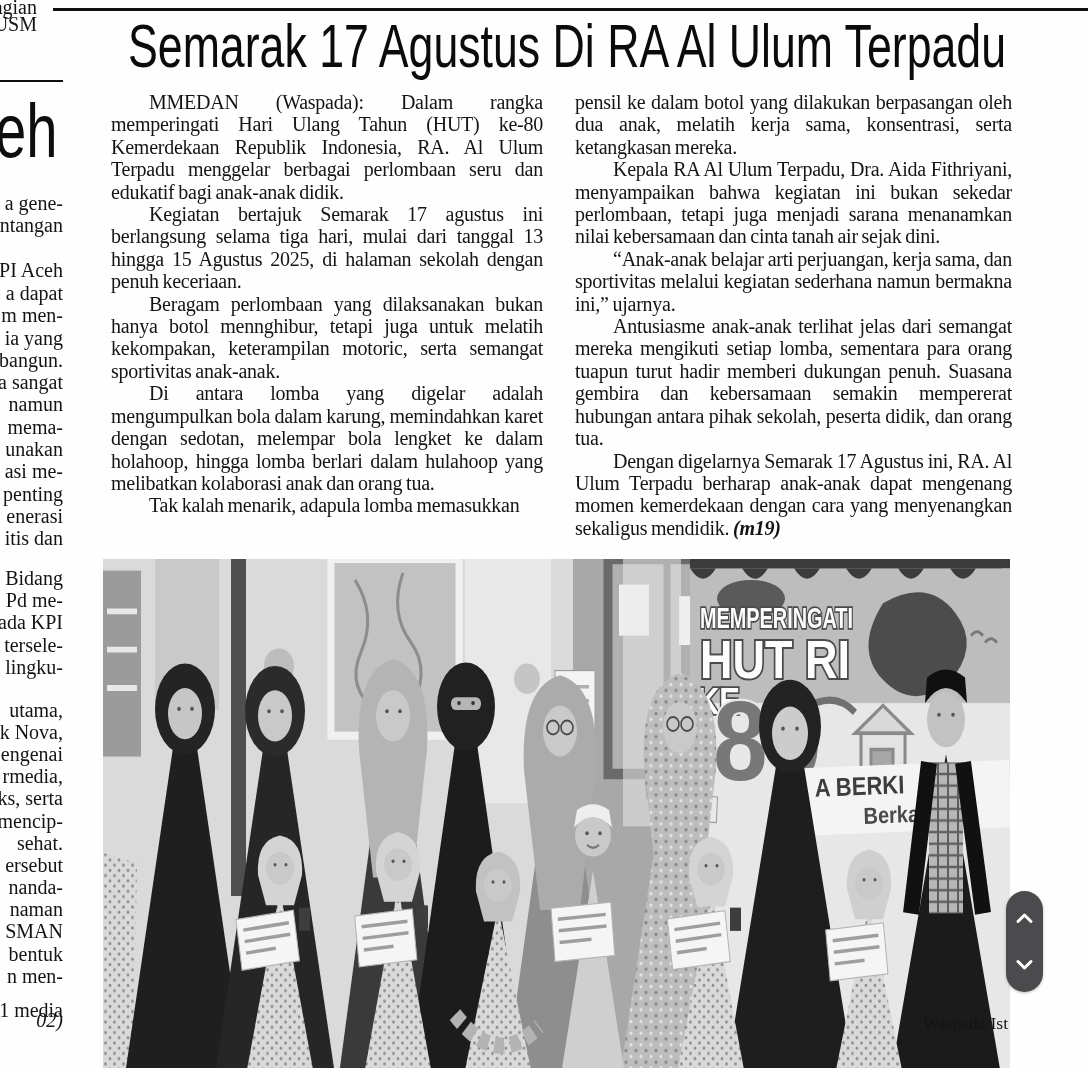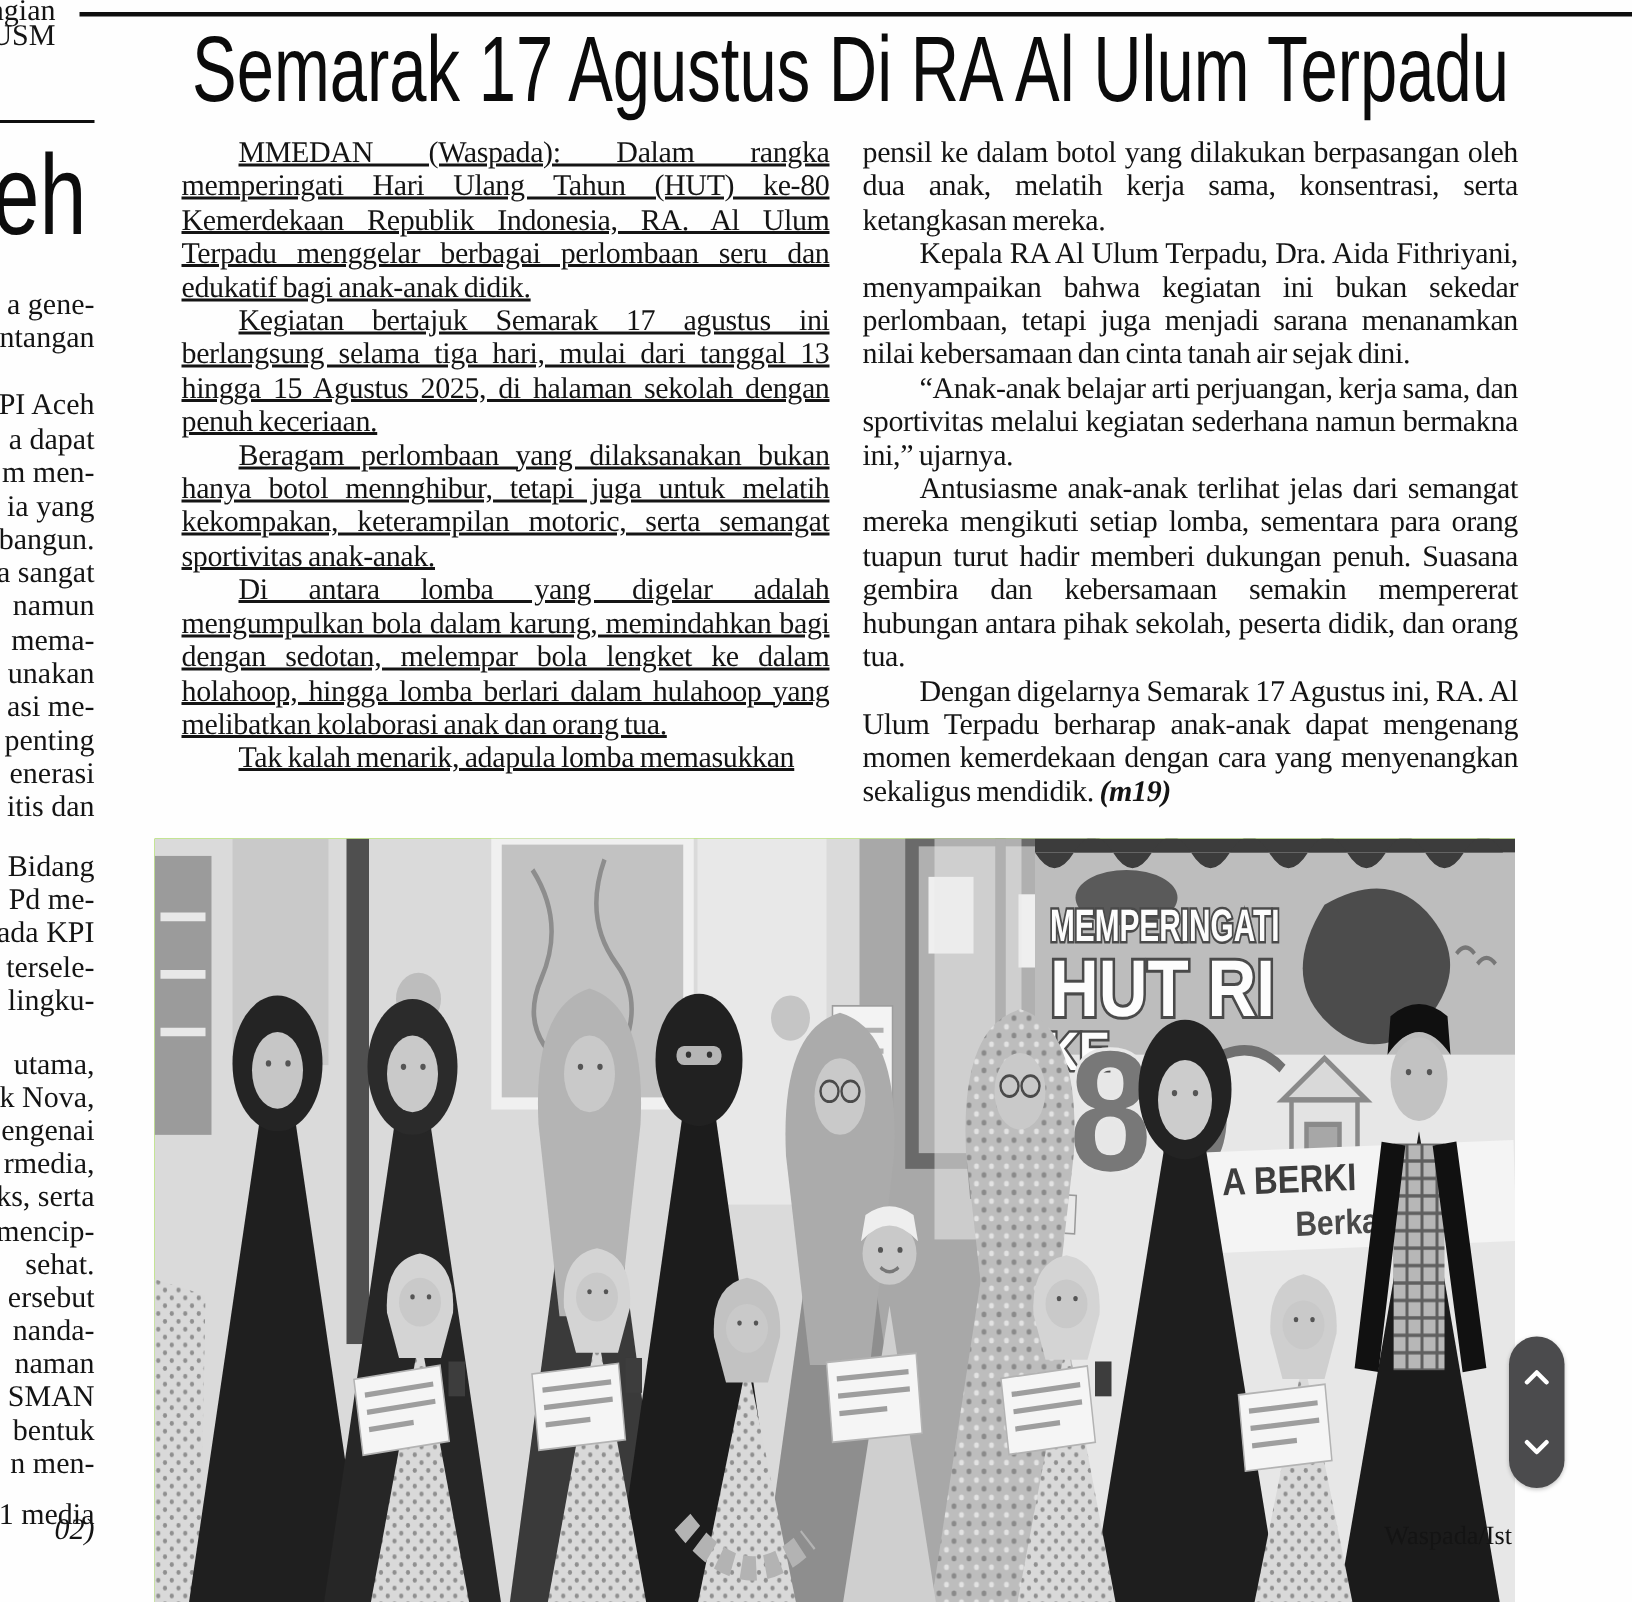--- a/index.html
+++ b/index.html
@@ -15,21 +15,21 @@
   #adj-headline{position:absolute;left:-5px;top:96px;font-family:"Liberation Sans",sans-serif;
                 font-size:76px;line-height:70px;transform:scaleX(.74);transform-origin:left top;color:#0d0d0d;}
   .frag{position:absolute;right:1025px;white-space:nowrap;font-size:20px;line-height:21px;}
   .frag.bold-italic{font-weight:normal;font-style:italic;}
 
   
   #headline-svg{position:absolute;left:128px;top:14px;width:890px;height:70px;}
 
   
   .col{position:absolute;top:91px;}
-  #col1{left:121px;width:432px;text-decoration:underline;}
+  #col1{left:111px;width:432px;}
   #col2{left:575px;width:437px;}
   .col p{margin:0;text-align:justify;font-size:20px;line-height:22.4px;
          letter-spacing:-.25px;word-spacing:-1px;hyphens:none;}
   .col p.ind{text-indent:38px;}
   .code{font-weight:bold;font-style:italic;}
 
   
   #photo{position:absolute;left:103px;top:559px;width:907px;height:516px;background:#84cc16;overflow:hidden;}
   #photo svg{display:block;width:100%;height:100%;}
 
@@ -92,21 +92,21 @@
     </div>
 
   <svg id="headline-svg" aria-hidden="false">
     <text x="0" y="53" font-family="Liberation Sans, sans-serif" font-size="62" fill="#0b0b0b" textLength="878" lengthAdjust="spacingAndGlyphs">Semarak 17 Agustus Di RA Al Ulum Terpadu</text>
   </svg>
 
   <div id="col1" class="col">
     <p class="ind">MMEDAN (Waspada): Dalam rangka memperingati Hari Ulang Tahun (HUT) ke-80 Kemerdekaan Republik Indonesia, RA. Al Ulum Terpadu menggelar berbagai perlombaan seru dan edukatif bagi anak-anak didik.</p>
     <p class="ind">Kegiatan bertajuk Semarak 17 agustus ini berlangsung selama tiga hari, mulai dari tanggal 13 hingga 15 Agustus 2025, di halaman sekolah dengan penuh keceriaan.</p>
     <p class="ind">Beragam perlombaan yang dilaksanakan bukan hanya botol mennghibur, tetapi juga untuk melatih kekompakan, keterampilan motoric, serta semangat sportivitas anak-anak.</p>
-    <p class="ind">Di antara lomba yang digelar adalah mengumpulkan bola dalam karung, memindahkan bagi dengan sedotan, melempar bola lengket ke dalam holahoop, hingga lomba berlari dalam hulahoop yang melibatkan kolaborasi anak dan orang tua.</p>
+    <p class="ind">Di antara lomba yang digelar adalah mengumpulkan bola dalam karung, memindahkan karet dengan sedotan, melempar bola lengket ke dalam holahoop, hingga lomba berlari dalam hulahoop yang melibatkan kolaborasi anak dan orang tua.</p>
     <p class="ind">Tak kalah menarik, adapula lomba memasukkan</p>
   </div>
   <div id="col2" class="col">
     <p>pensil ke dalam botol yang dilakukan berpasangan oleh dua anak, melatih kerja sama, konsentrasi, serta ketangkasan mereka.</p>
     <p class="ind">Kepala RA Al Ulum Terpadu, Dra. Aida Fithriyani, menyampaikan bahwa kegiatan ini bukan sekedar perlombaan, tetapi juga menjadi sarana menanamkan nilai kebersamaan dan cinta tanah air sejak dini.</p>
     <p class="ind">“Anak-anak belajar arti perjuangan, kerja sama, dan sportivitas melalui kegiatan sederhana namun bermakna ini,” ujarnya.</p>
     <p class="ind">Antusiasme anak-anak terlihat jelas dari semangat mereka mengikuti setiap lomba, sementara para orang tuapun turut hadir memberi dukungan penuh. Suasana gembira dan kebersamaan semakin mempererat hubungan antara pihak sekolah, peserta didik, dan orang tua.</p>
     <p class="ind"><span>Dengan digelarnya Semarak 17 Agustus ini, RA. Al Ulum Terpadu berharap anak-anak dapat mengenang momen kemerdekaan dengan cara yang menyenangkan sekaligus mendidik. </span><span class="code">(m19)</span></p>
   </div>
 

